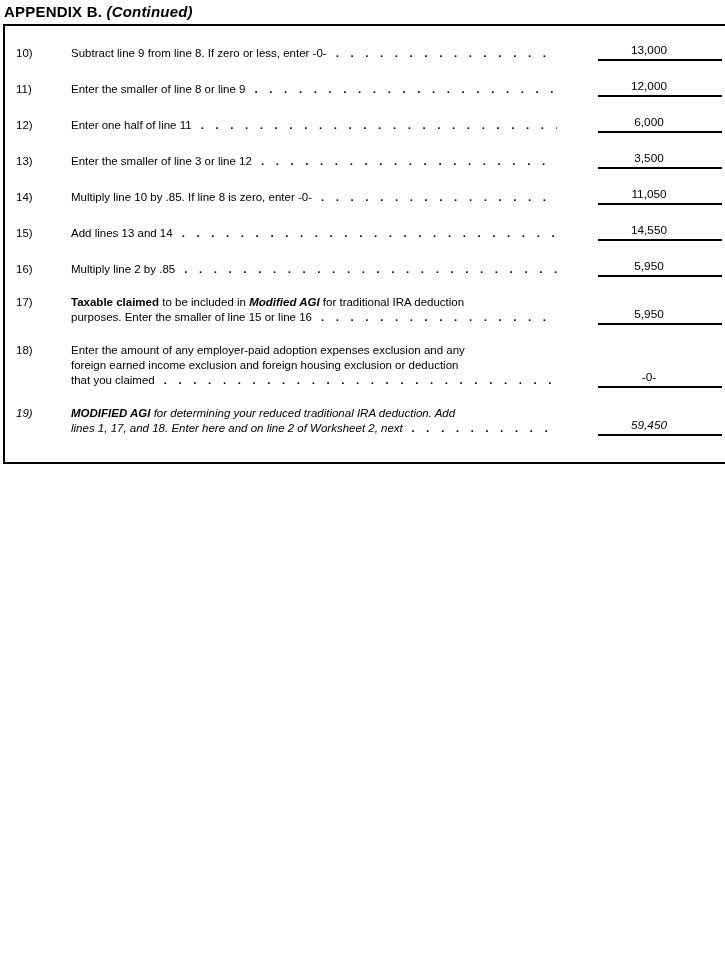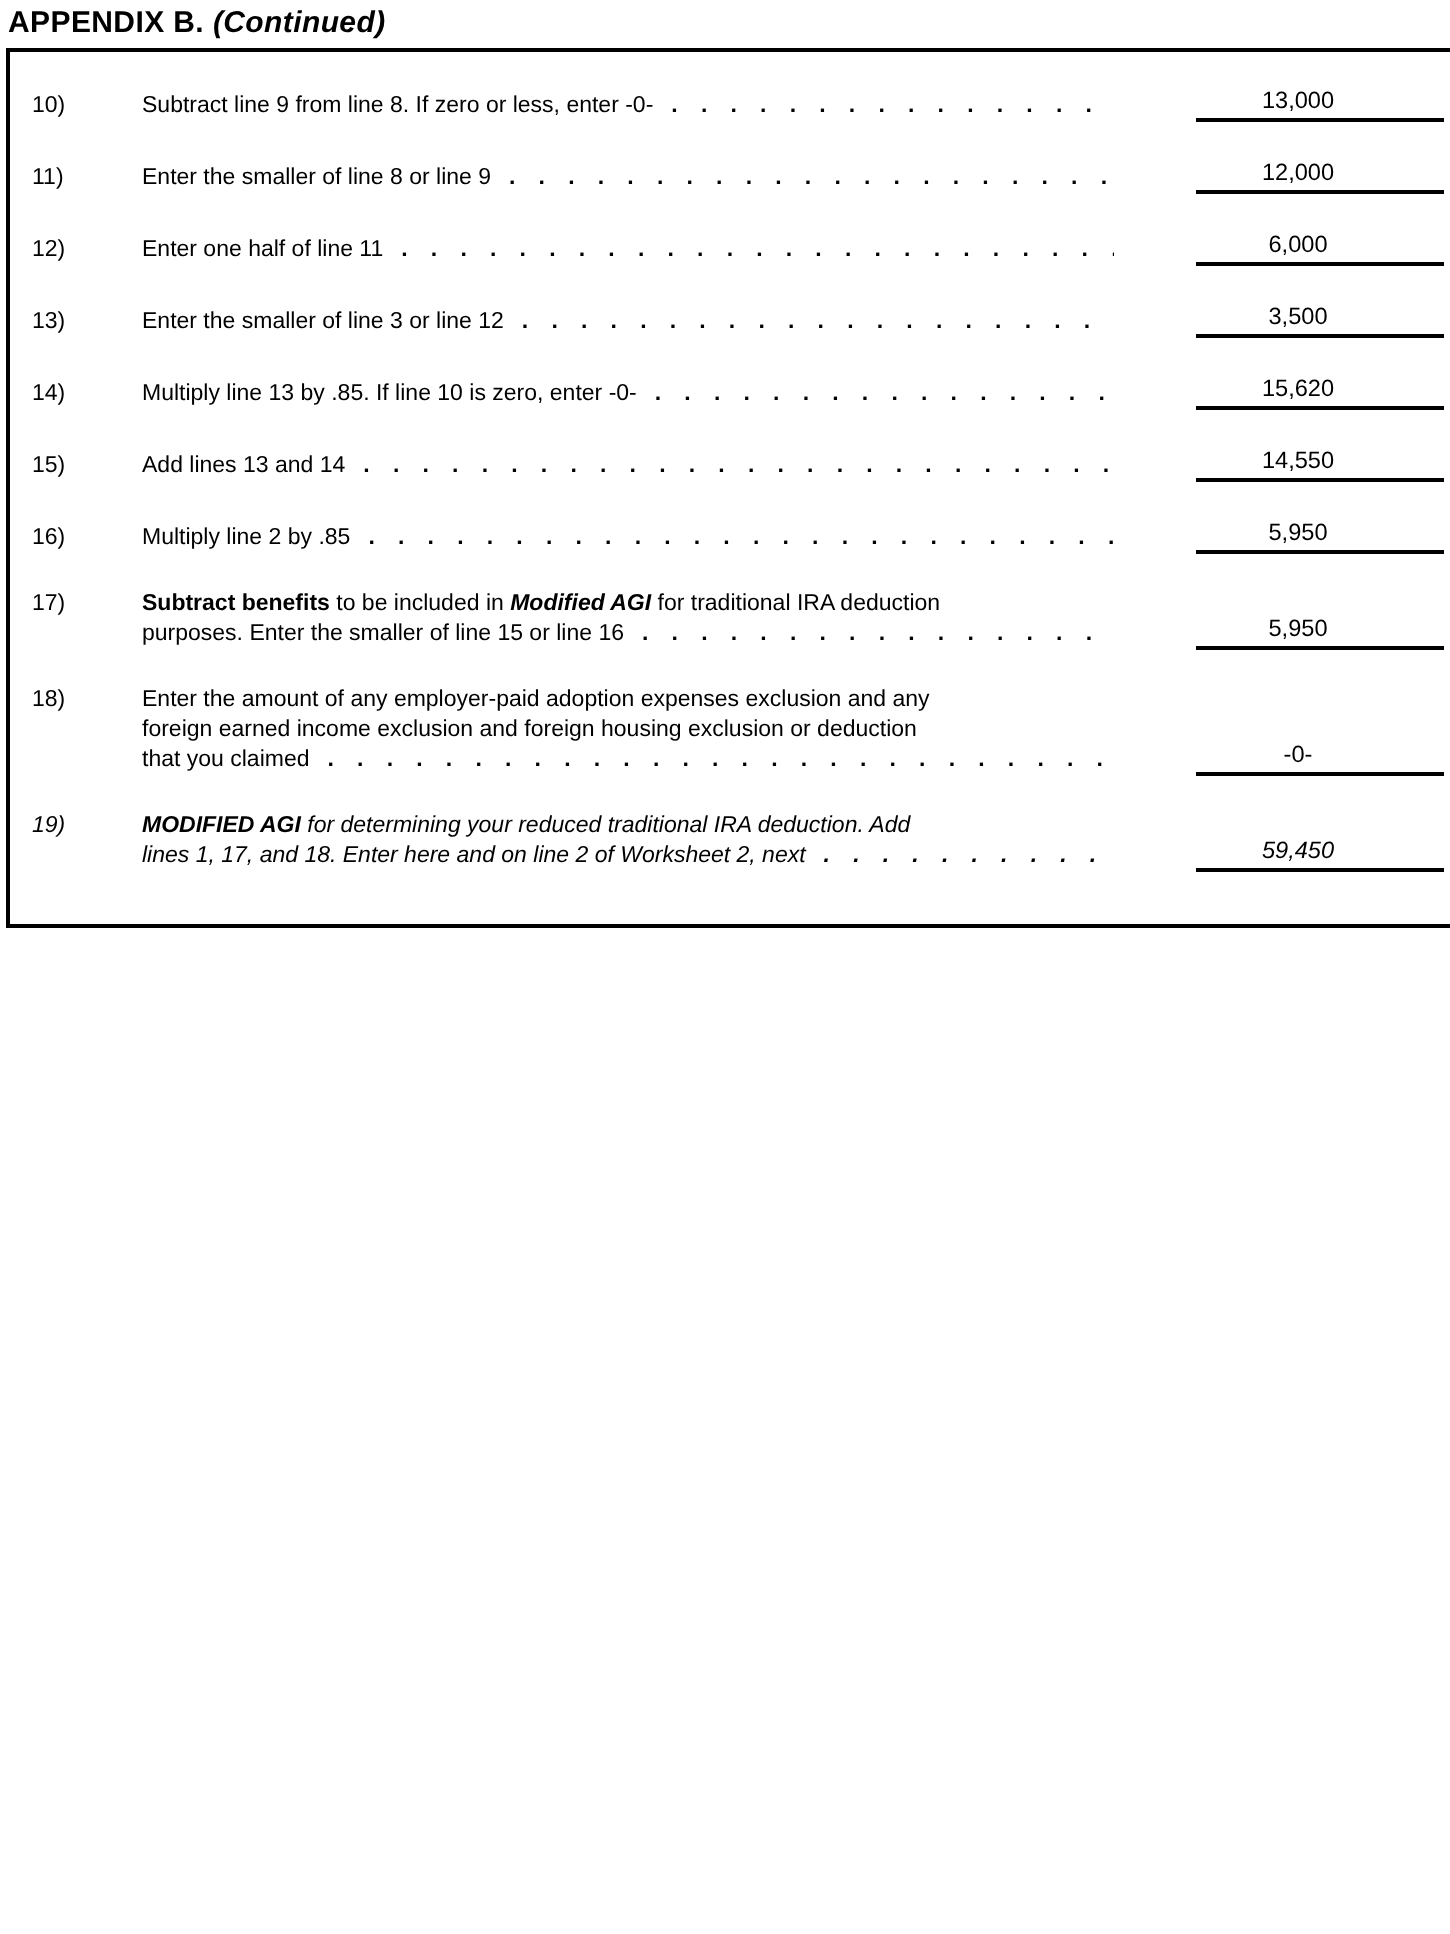--- a/index.html
+++ b/index.html
@@ -152,26 +152,26 @@
               </div>
             </div>
           </div>
           <div class="valuecol">3,500</div>
         </div>
         <div class="row">
           <div class="left">
             <div class="num">14)</div>
             <div class="textcol">
               <div class="tline">
-                <span class="segs"><span class="seg n">Multiply line 13 by .85. If line 10 is zero, enter -0-</span></span>
-                <span class="leader">. . . . . . . . . . . . . . . . . . . . . . . . . . . . . . . . . . . . . . . .</span>
-              </div>
-            </div>
-          </div>
-          <div class="valuecol">15,620</div>
+                <span class="segs"><span class="seg n">Multiply line 10 by .85. If line 8 is zero, enter -0-</span></span>
+                <span class="leader">. . . . . . . . . . . . . . . . . . . . . . . . . . . . . . . . . . . . . . . .</span>
+              </div>
+            </div>
+          </div>
+          <div class="valuecol">11,050</div>
         </div>
         <div class="row">
           <div class="left">
             <div class="num">15)</div>
             <div class="textcol">
               <div class="tline">
                 <span class="segs"><span class="seg n">Add lines 13 and 14</span></span>
                 <span class="leader">. . . . . . . . . . . . . . . . . . . . . . . . . . . . . . . . . . . . . . . .</span>
               </div>
             </div>
@@ -188,21 +188,21 @@
               </div>
             </div>
           </div>
           <div class="valuecol">5,950</div>
         </div>
         <div class="row">
           <div class="left">
             <div class="num">17)</div>
             <div class="textcol">
               <div class="tline">
-                <span class="segs"><span class="seg b">Subtract benefits</span><span class="seg n"> to be included in </span><span class="seg bi">Modified AGI</span><span class="seg n"> for traditional IRA deduction</span></span>
+                <span class="segs"><span class="seg b">Taxable claimed</span><span class="seg n"> to be included in </span><span class="seg bi">Modified AGI</span><span class="seg n"> for traditional IRA deduction</span></span>
               </div>
               <div class="tline">
                 <span class="segs"><span class="seg n">purposes. Enter the smaller of line 15 or line 16</span></span>
                 <span class="leader">. . . . . . . . . . . . . . . . . . . . . . . . . . . . . . . . . . . . . . . .</span>
               </div>
             </div>
           </div>
           <div class="valuecol">5,950</div>
         </div>
         <div class="row">

